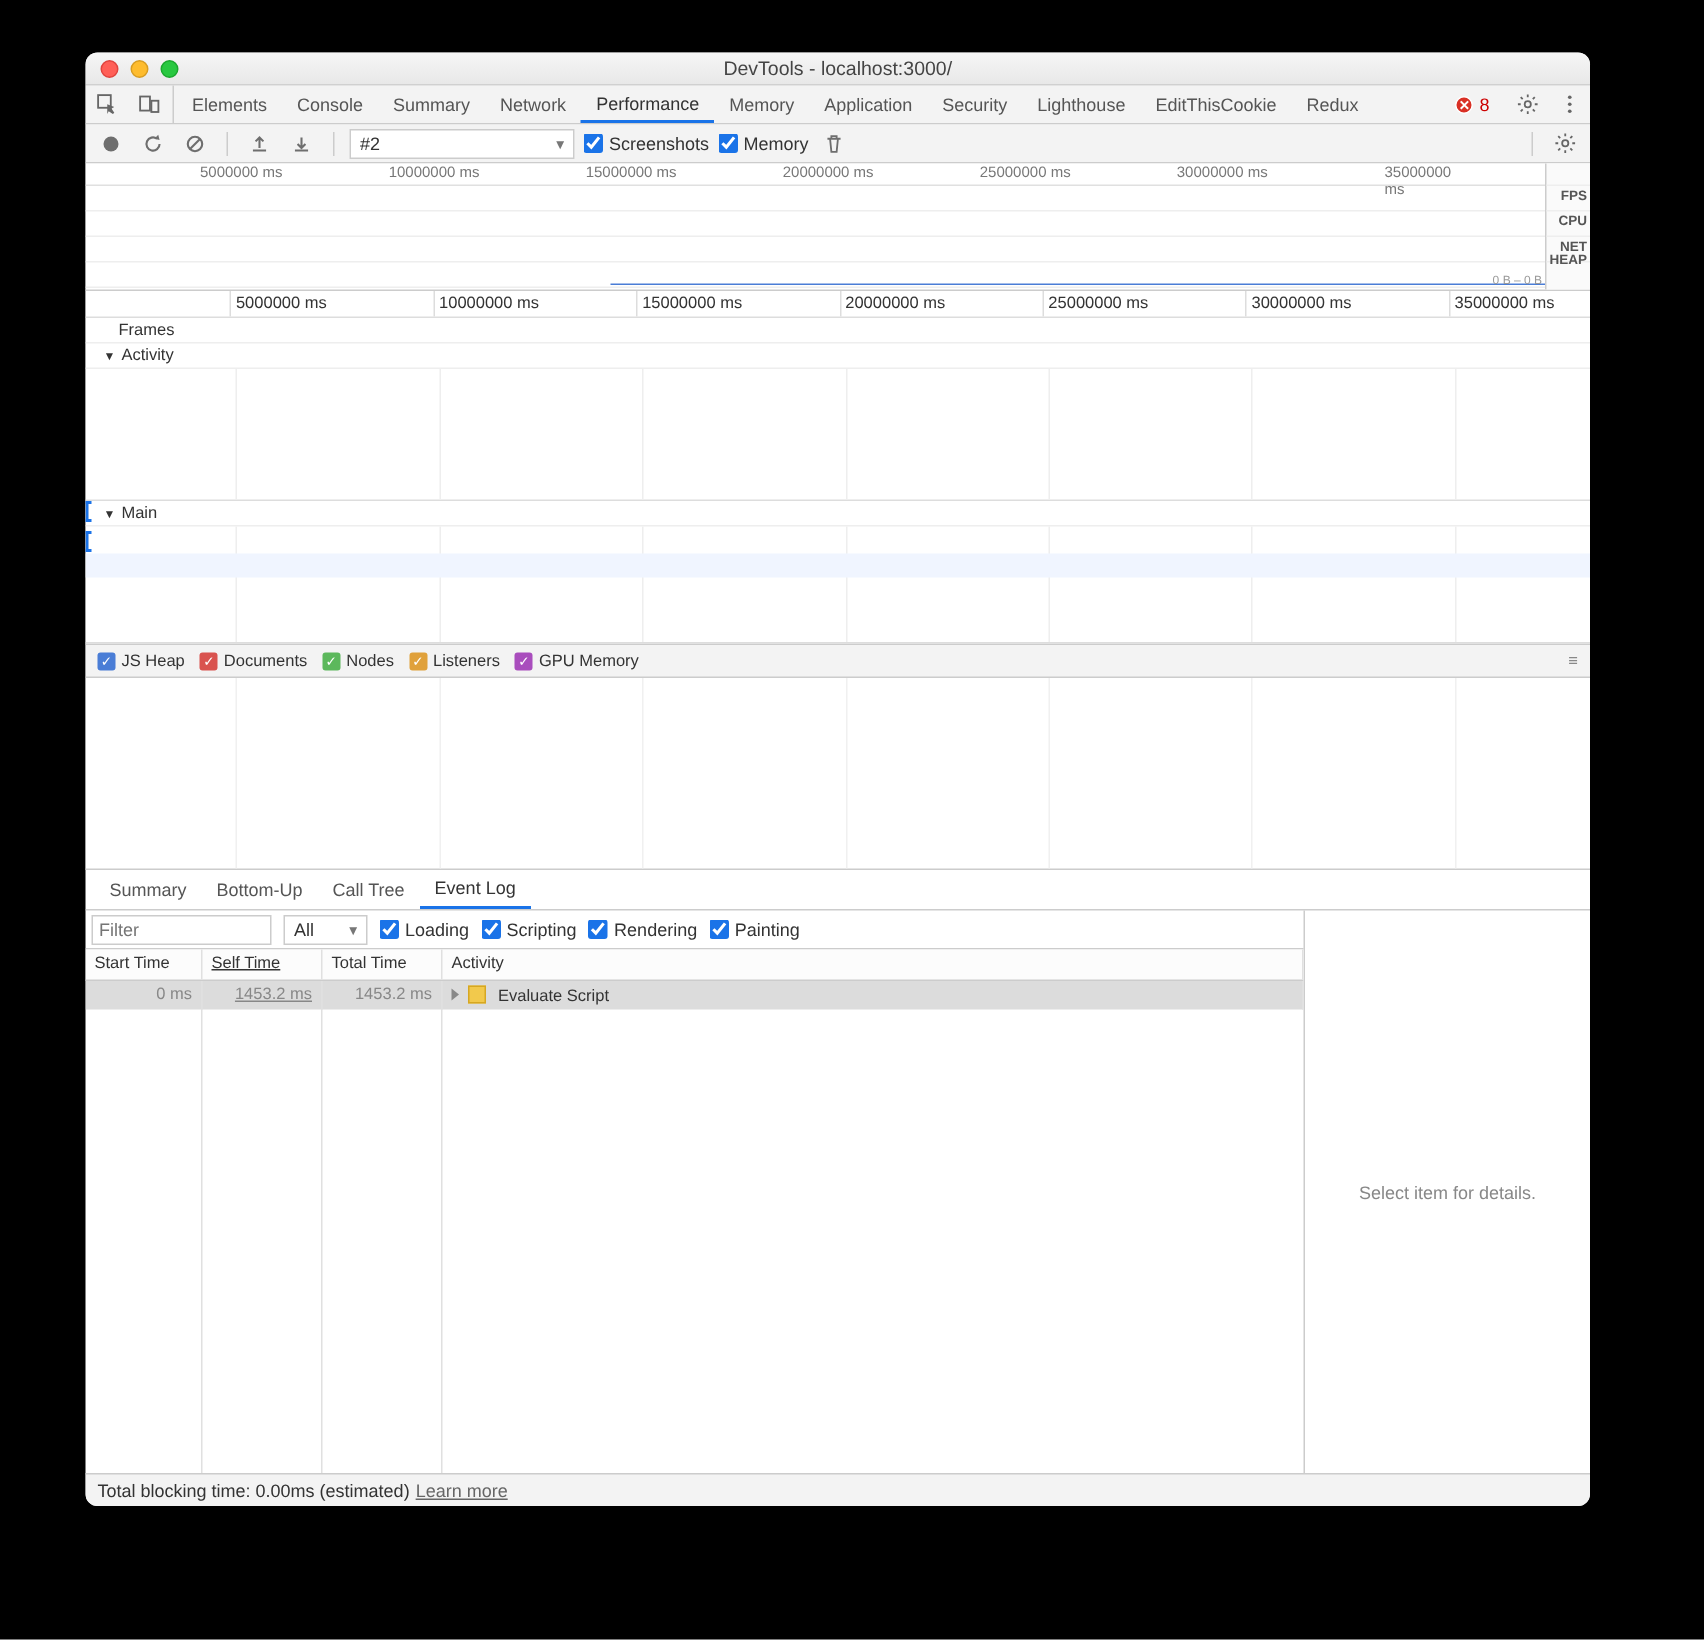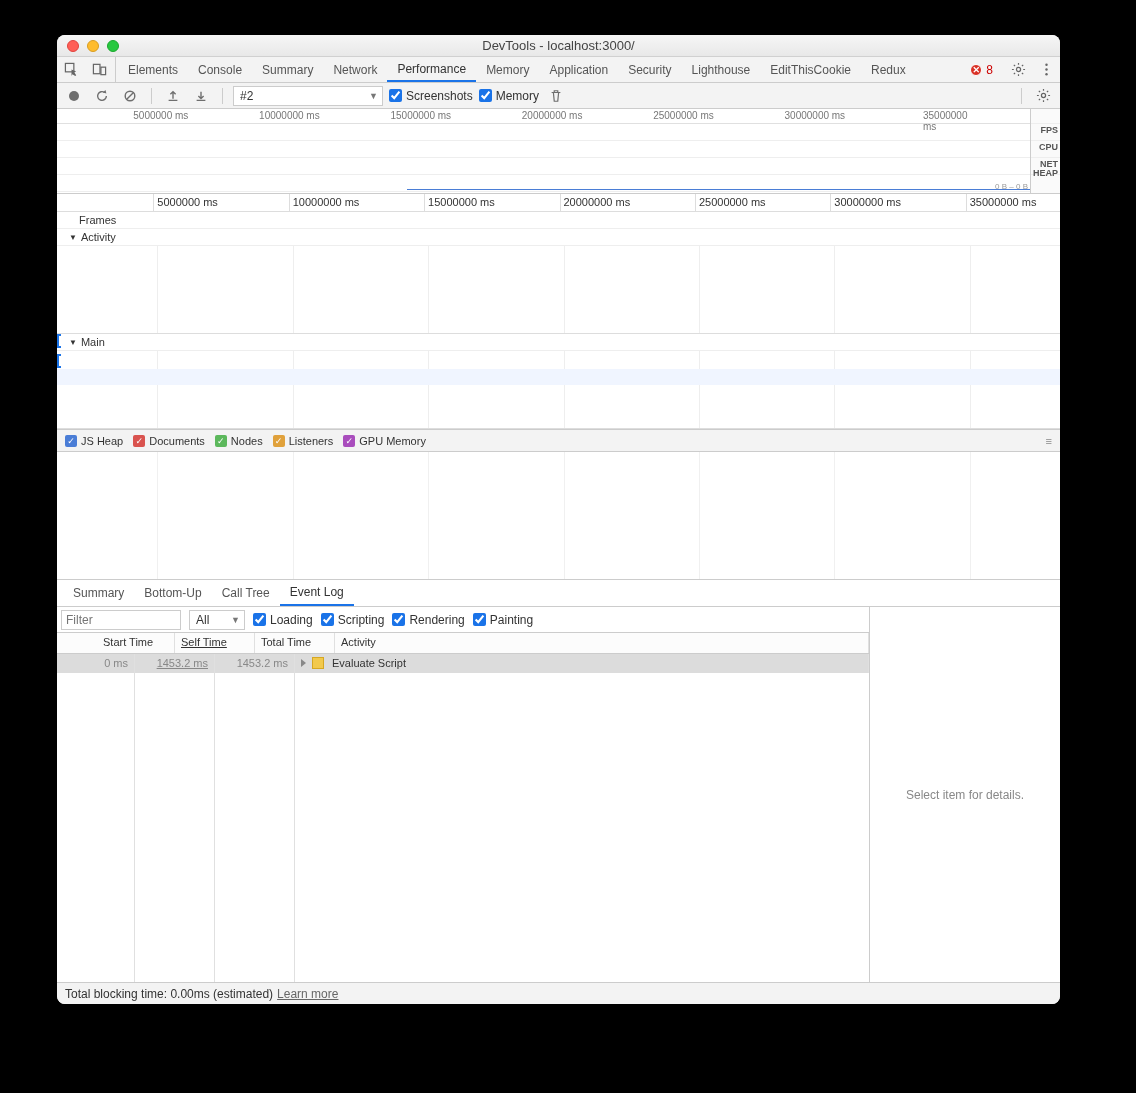--- a/index.html
+++ b/index.html
@@ -56,21 +56,21 @@
 .memory-chart { height: 128px; border-bottom: 1px solid #ccc; position: relative; background: #fff; }
 .memory-chart .vg div { position:absolute; top:0; bottom:0; width:1px; background:#f0f0f0; }
 .vg { position:absolute; inset:0; }
 .detail-tabs { height: 27px; border-bottom: 1px solid #ccc; display: flex; align-items: stretch; font-size: 12px; padding-left: 6px; }
 .dtab { padding: 0 10px; display: flex; align-items: center; color: #555; }
 .dtab.active { border-bottom: 2px solid #1a73e8; color: #333; }
 .filterbar { height: 26px; border-bottom: 1px solid #ccc; display: flex; align-items: center; gap: 8px; padding: 0 4px; font-size: 12px; }
 .filterbar input[type=text] { width: 120px; height: 20px; border: 1px solid #ccc; padding: 0 4px; font-size: 12px; }
 .detail-body { flex: 1; display: flex; min-height: 0; }
 .grid-wrap { flex: 1; display: flex; flex-direction: column; border-right: 1px solid #ccc; }
-.ghead { display: flex; height: 21px; border-bottom: 1px solid #ccc; background: #fcfcfc; padding-left: 40px; }
+.ghead { display: flex; height: 21px; border-bottom: 1px solid #ccc; background: #fcfcfc; }
 .ghead div, .grow div { padding: 3px 6px; border-right: 1px solid #e0e0e0; font-size: 11px; overflow: hidden; text-overflow: ellipsis; white-space: nowrap; }
 .c0 { width: 78px; text-align: left; }
 .c1 { width: 80px; text-align: left; text-decoration: underline; }
 .c2 { width: 80px; text-align: left; }
 .c3 { flex: 1; text-align: left; }
 .grow { display: flex; height: 19px; }
 .grow.sel { background: #dcdcdc; }
 .grow .c0, .grow .c1, .grow .c2 { text-align: right; color: #888; }
 .gbody { flex: 1; overflow: auto; position: relative; }
 .gbody-cols { position:absolute; inset:0; display:flex; pointer-events:none; }

